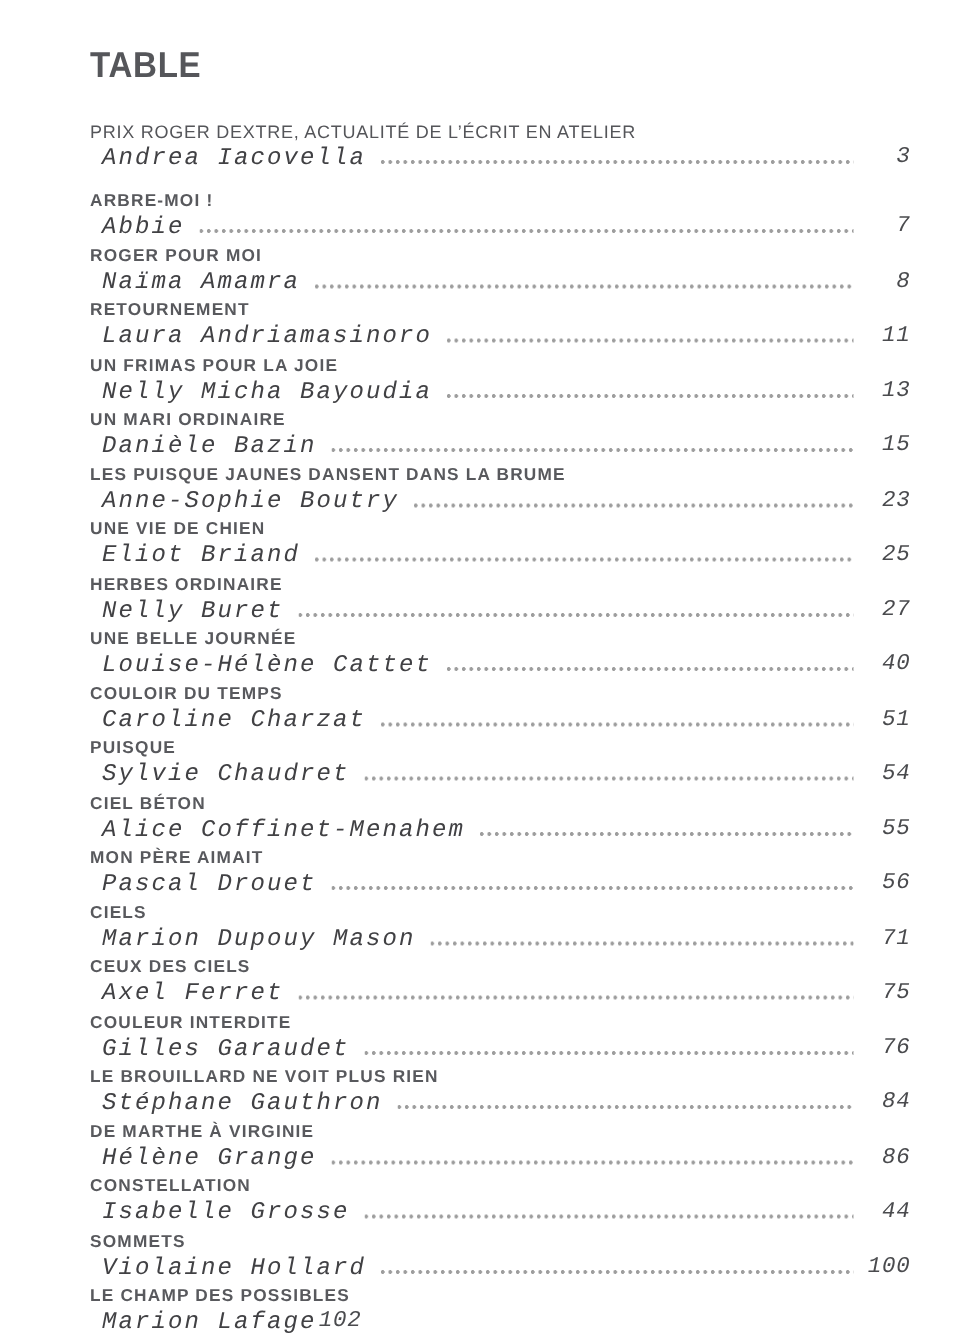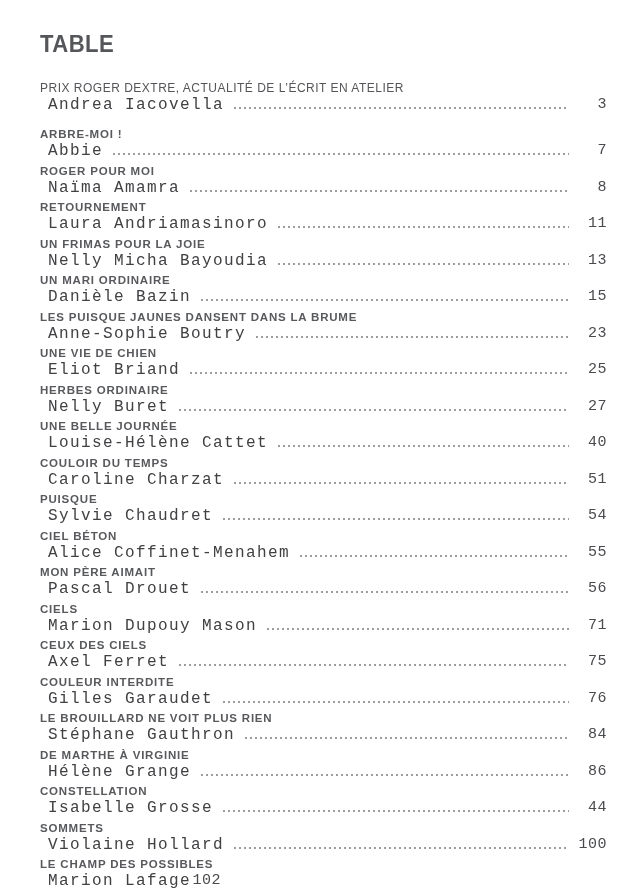--- a/index.html
+++ b/index.html
@@ -2,21 +2,21 @@
 <html><head>
 <meta charset="utf-8">
 <style>
   html, body { margin: 0; padding: 0; background: #ffffff; }
   .page {
     position: relative;
     width: 638px;
     height: 895px;
     box-sizing: border-box;
     background: #ffffff;
-    padding: 33px 31px 0 40px;
+    padding: 33px 31px 0 60px;
     overflow: hidden;
     font-family: "Liberation Sans", sans-serif;
   }
   .table-title {
     margin: 0 0 27px 0;
     font-size: 24px;
     line-height: 22px;
     font-weight: 800;
     letter-spacing: 0.5px;
     color: #55565a;
@@ -37,20 +37,21 @@
   .entry.intro .entry-title {
     font-weight: 400;
     letter-spacing: 0.5px;
     font-size: 12px;
     color: #545559;
   }
   .entry-line {
     display: flex;
     align-items: flex-start;
     line-height: 20px;
+    font-style: italic;
   }
   .author {
     font-family: "Liberation Mono", "DejaVu Sans Mono", monospace;
     font-size: 16px;
     letter-spacing: 1.4px;
     color: #414144;
     white-space: nowrap;
     padding-left: 8px;
   }
   .dots {

